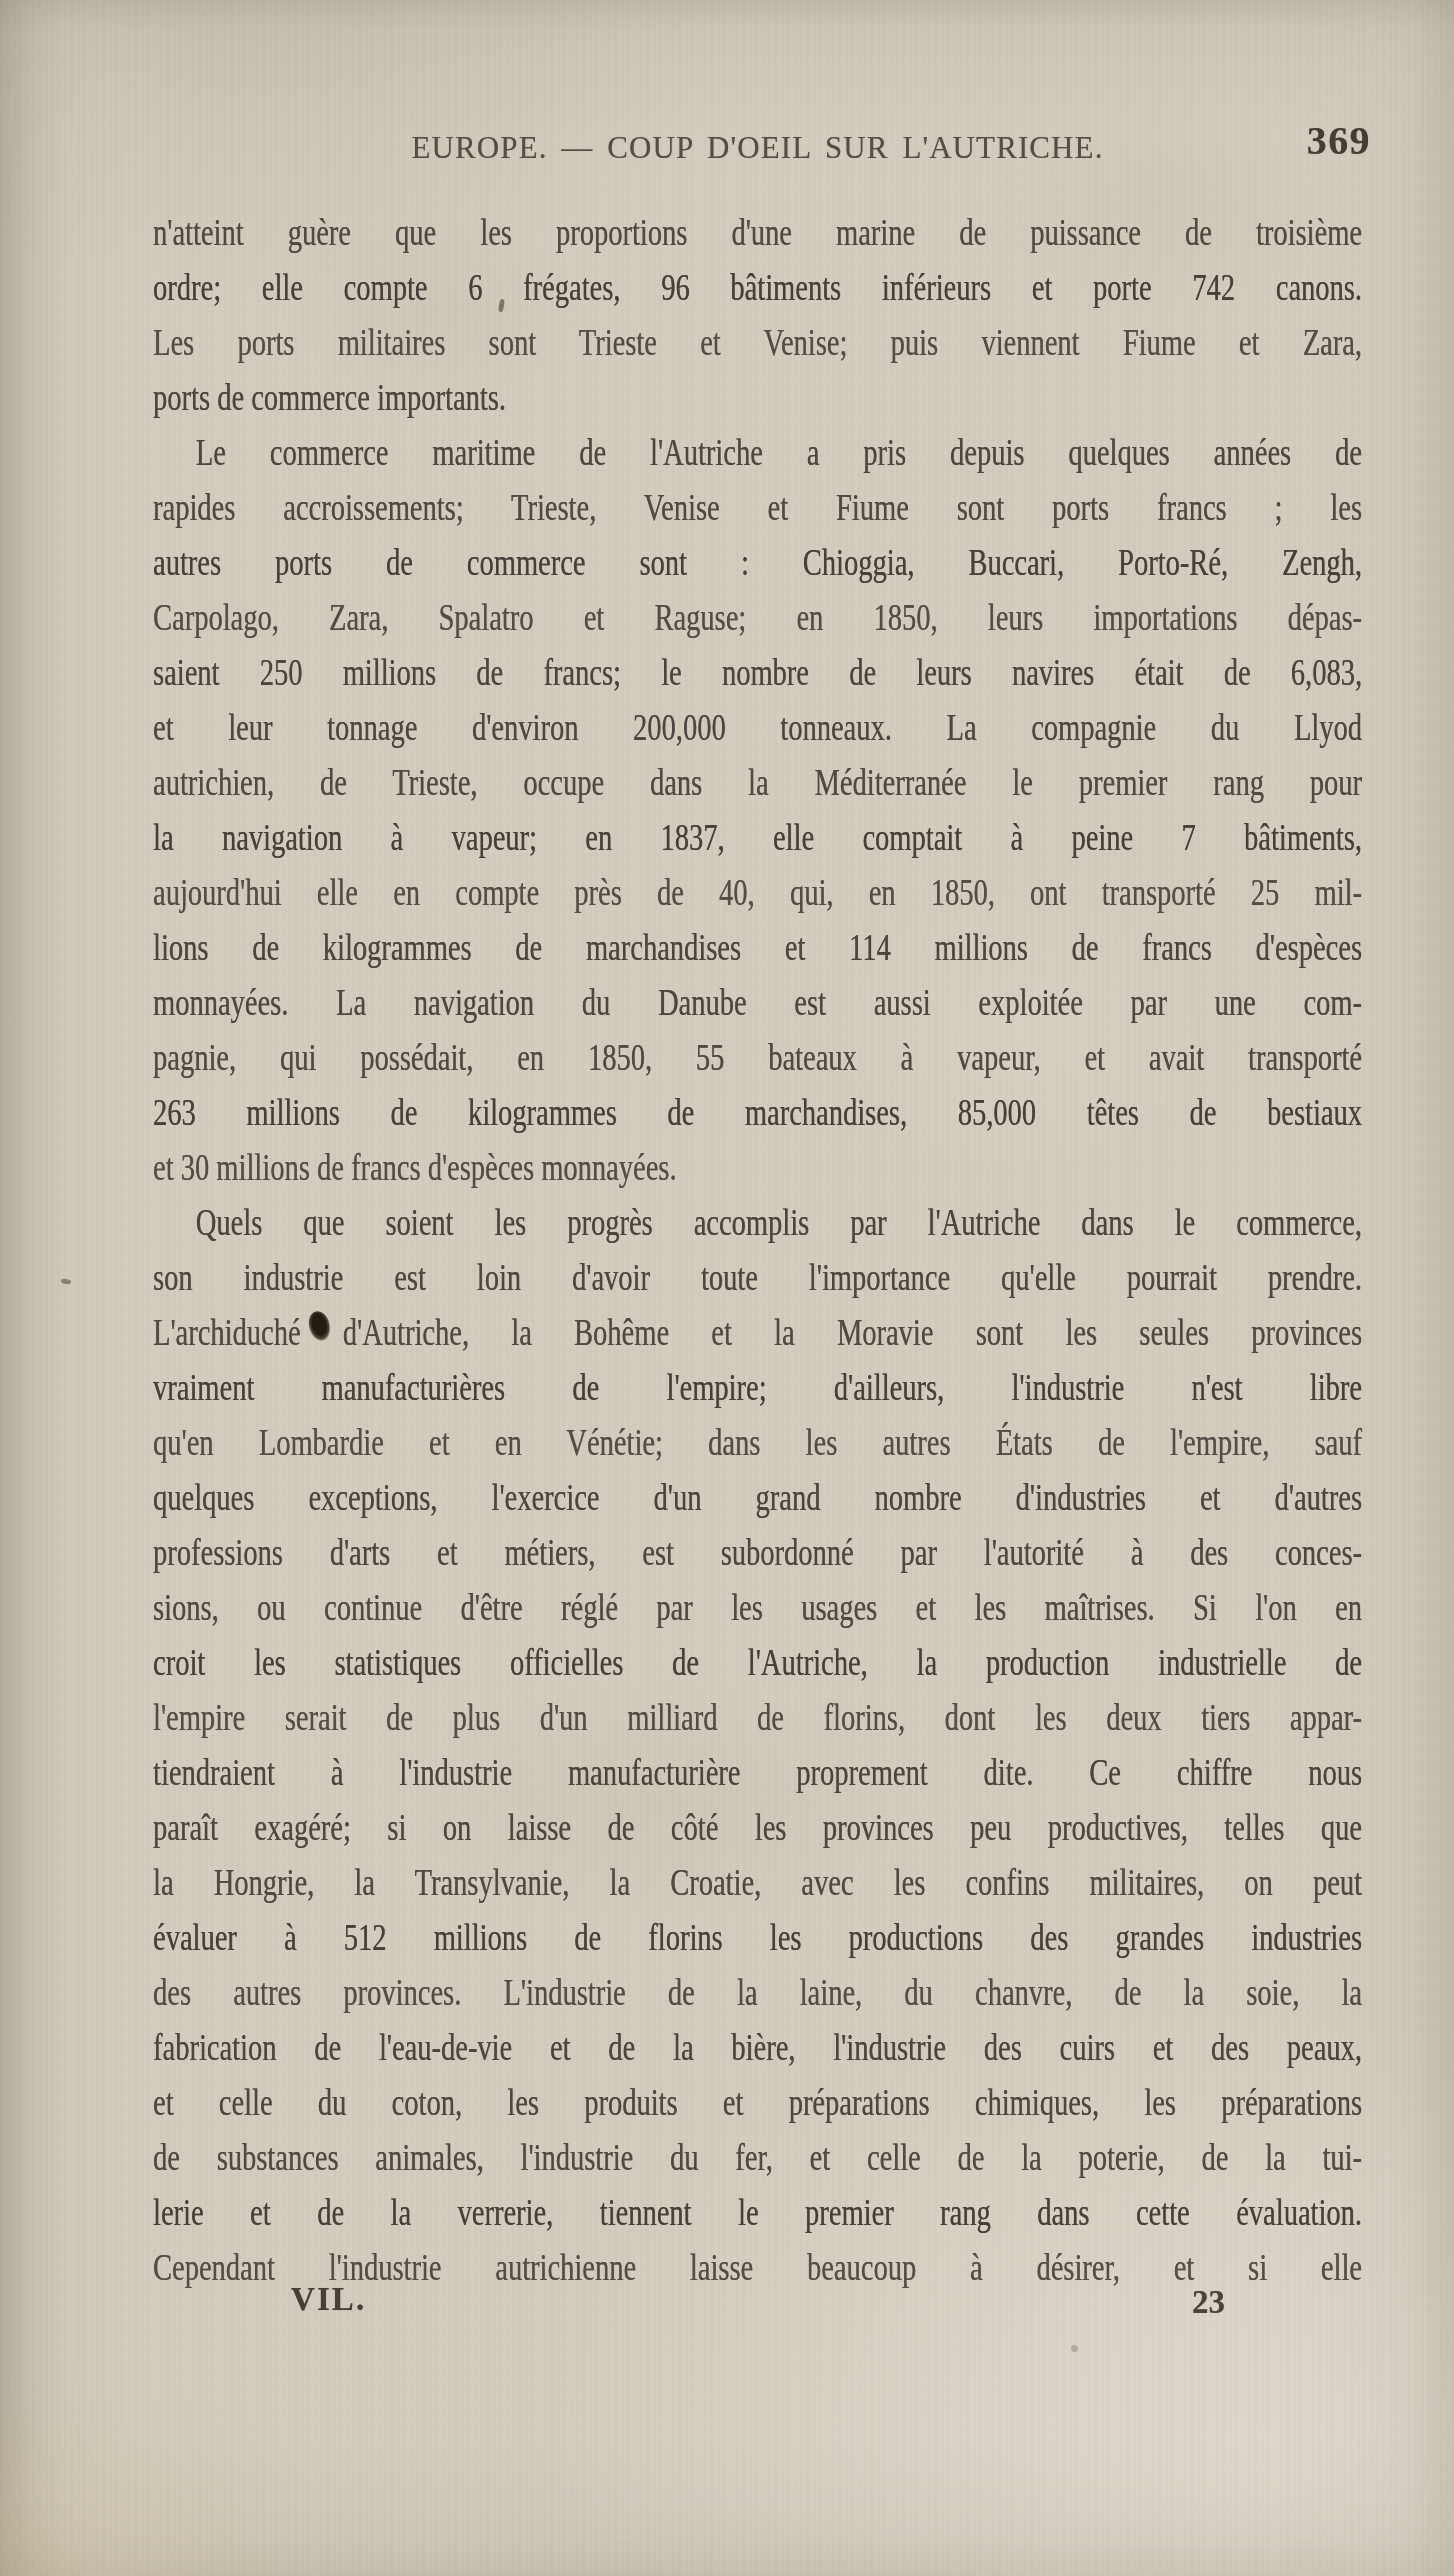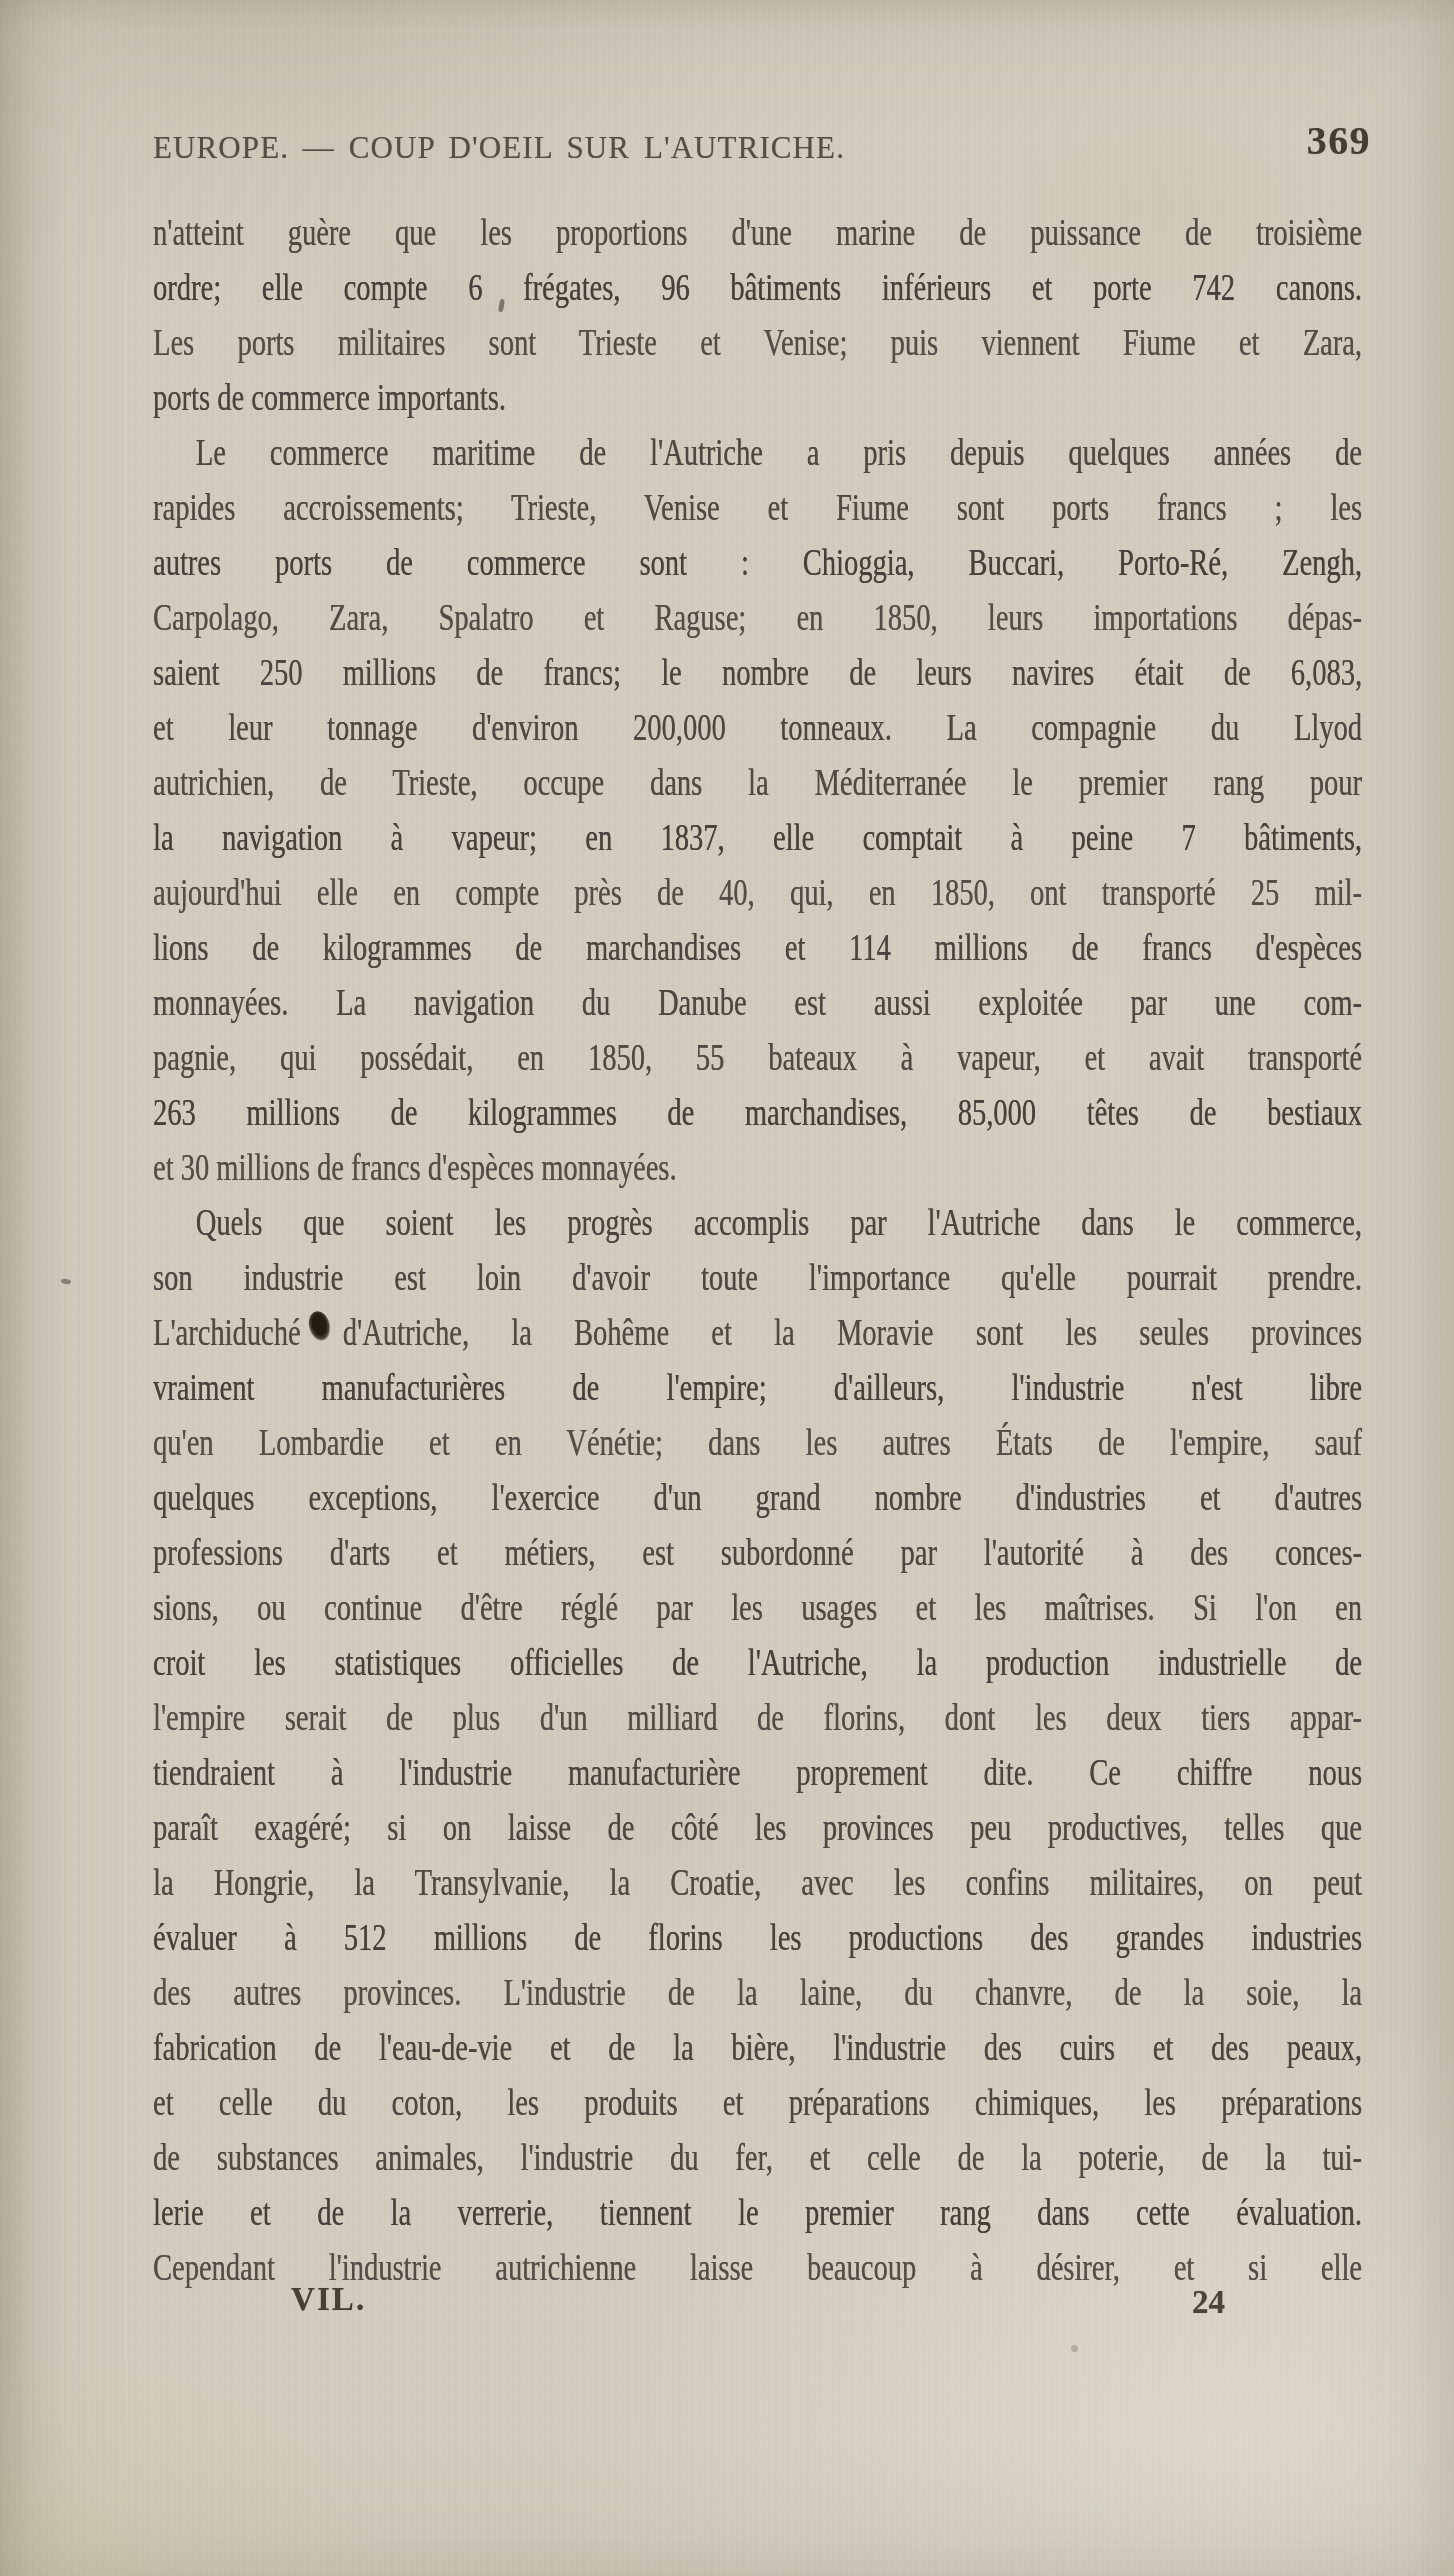--- a/index.html
+++ b/index.html
@@ -26,21 +26,21 @@
   }
   .mottle{position:absolute;inset:0;
     background:
       radial-gradient(ellipse 213px 142px at 30% 12%, rgba(120,110,90,0.05), transparent 70%),
       radial-gradient(ellipse 285px 213px at 70% 40%, rgba(255,255,245,0.08), transparent 70%),
       radial-gradient(ellipse 356px 185px at 45% 70%, rgba(120,110,90,0.05), transparent 70%),
       radial-gradient(ellipse 249px 157px at 80% 8%, rgba(160,150,110,0.07), transparent 70%);
   }
   .running-head{
     position:absolute;left:153px;top:132px;width:1209px;
-    text-align:left;font-size:31px;line-height:31px;
+    text-align:center;font-size:31px;line-height:31px;
     letter-spacing:1.1px;word-spacing:5px;color:#544e45;
     text-shadow:0 0 0.7px rgba(84,78,69,0.5);
   }
   .folio{
     position:absolute;top:121px;left:1293px;width:78px;
     font-size:40px;line-height:40px;font-weight:bold;color:#433d34;
     letter-spacing:1.4px;text-shadow:0 0 0.7px rgba(67,61,52,0.45);text-align:right;
   }
   .textblock{
     position:absolute;left:153px;top:205px;width:1612px;
@@ -125,19 +125,19 @@
     <div class="bline">évaluer à 512 millions de florins les productions des grandes industries</div>
     <div class="bline">des autres provinces. L'industrie de la laine, du chanvre, de la soie, la</div>
     <div class="bline">fabrication de l'eau-de-vie et de la bière, l'industrie des cuirs et des peaux,</div>
     <div class="bline">et celle du coton, les produits et préparations chimiques, les préparations</div>
     <div class="bline">de substances animales, l'industrie du fer, et celle de la poterie, de la tui-</div>
     <div class="bline">lerie et de la verrerie, tiennent le premier rang dans cette évaluation.</div>
     <div class="bline">Cependant l'industrie autrichienne laisse beaucoup à désirer, et si elle</div>
   </div>
 
 <div class="sig-left">VIL.</div>
-<div class="sig-right">24</div>
+<div class="sig-right">23</div>
 
 <div class="ink-blot"></div>
 <div class="speck-1"></div>
 <div class="speck-2"></div>
 <div class="speck-3"></div>
 
 
 </body></html>

